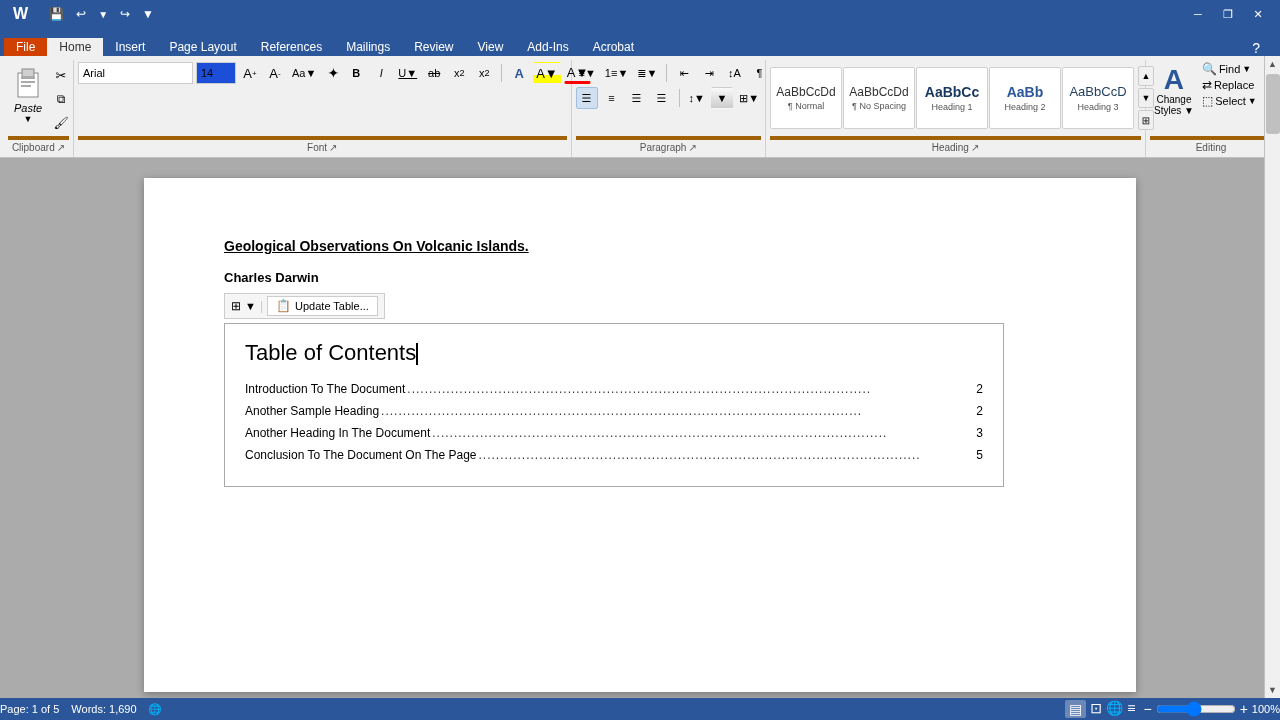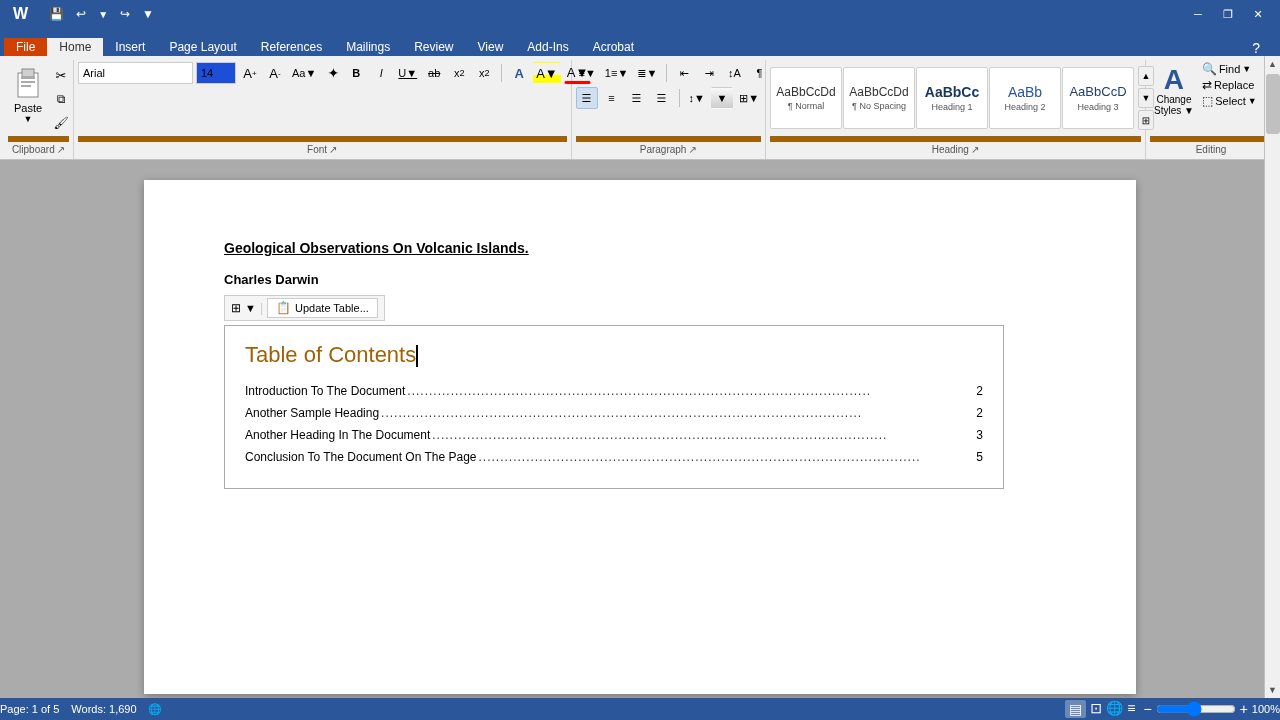--- a/index.html
+++ b/index.html
@@ -71,21 +71,21 @@
       display: flex;
       align-items: flex-start;
       flex: 1;
       gap: 2px;
     }
     .ribbon-group-label {
       text-align: center;
       font-size: 10px;
       color: #555;
       padding: 2px 0;
-      border-top: 6px solid #a16207;
+      border-top: 4px solid #a16207;
       margin-top: 2px;
       display: flex;
       align-items: center;
       justify-content: center;
       gap: 2px;
     }
 
     
     .clipboard-group { min-width: 70px; }
 
@@ -234,21 +234,21 @@
       display: flex; align-items: center; gap: 4px;
     }
 
     
     #toc-box {
       border: 1px solid #aaa;
       padding: 16px 20px;
       background: white;
       width: 780px;
     }
-    .toc-title { font-size: 22px; font-weight: normal; margin-bottom: 16px; color: #a16207; }
+    .toc-title { font-size: 22px; font-weight: normal; margin-bottom: 16px; color: #000000; }
     .toc-cursor { display: inline-block; width: 2px; height: 22px; background: black; vertical-align: text-bottom; animation: blink 1s infinite; }
     @keyframes blink { 0%,50% { opacity: 1; } 51%,100% { opacity: 0; } }
 
     .toc-entry {
       display: flex;
       align-items: baseline;
       margin-bottom: 8px;
       font-size: 12px;
     }
     .toc-text { white-space: nowrap; }
@@ -304,21 +304,21 @@
       <div style="display:flex;flex-direction:column;align-items:center;cursor:pointer;padding:2px 4px;">
         <div style="width:32px;height:38px;display:flex;align-items:center;justify-content:center;">
           <svg width="28" height="36" viewBox="0 0 28 36">
             <rect x="4" y="8" width="20" height="24" fill="white" stroke="#888" stroke-width="1"></rect>
             <rect x="8" y="4" width="12" height="8" fill="#d0d0d0" stroke="#888" stroke-width="1"></rect>
             <rect x="7" y="12" width="14" height="2" fill="#aaa"></rect>
             <rect x="7" y="16" width="14" height="2" fill="#aaa"></rect>
             <rect x="7" y="20" width="10" height="2" fill="#aaa"></rect>
           </svg>
         </div>
-        <div style="font-size:11px;">Paste</div>
+        <div style="font-size:11px;font-style:italic;">Paste</div>
         <div style="font-size:9px;">▼</div>
       </div>
       <div style="display:flex;flex-direction:column;gap:2px;padding-top:2px;">
         <button class="ribbon-btn" title="Cut" style="font-size:13px;">✂</button>
         <button class="ribbon-btn" title="Copy" style="font-size:12px;">⧉</button>
         <button class="ribbon-btn" title="Format Painter" style="font-size:12px;">🖌</button>
       </div>
     </div>
     <div class="ribbon-group-label">
       <span>Clipboard</span>
@@ -397,21 +397,21 @@
           <div class="style-preview" style="font-size:12px;color:#333;">AaBbCcDd</div>
           <div class="style-label">¶ No Spacing</div>
         </div>
 
         <div class="style-item">
           <div class="style-preview" style="font-size:14px;color:#17375e;font-weight:bold;">AaBbCc</div>
           <div class="style-label">Heading 1</div>
         </div>
 
         <div class="style-item">
-          <div class="style-preview" style="font-size:14px;color:#2b579a;font-weight:normal;">AaBb</div>
+          <div class="style-preview" style="font-size:14px;color:#2b579a;font-weight:bold;">AaBb</div>
           <div class="style-label">Heading 2</div>
         </div>
 
         <div class="style-item">
           <div class="style-preview" style="font-size:13px;color:#243f60;">AaBbCcD</div>
           <div class="style-label">Heading 3</div>
         </div>
 
       </div>
       <div class="styles-scroll">

